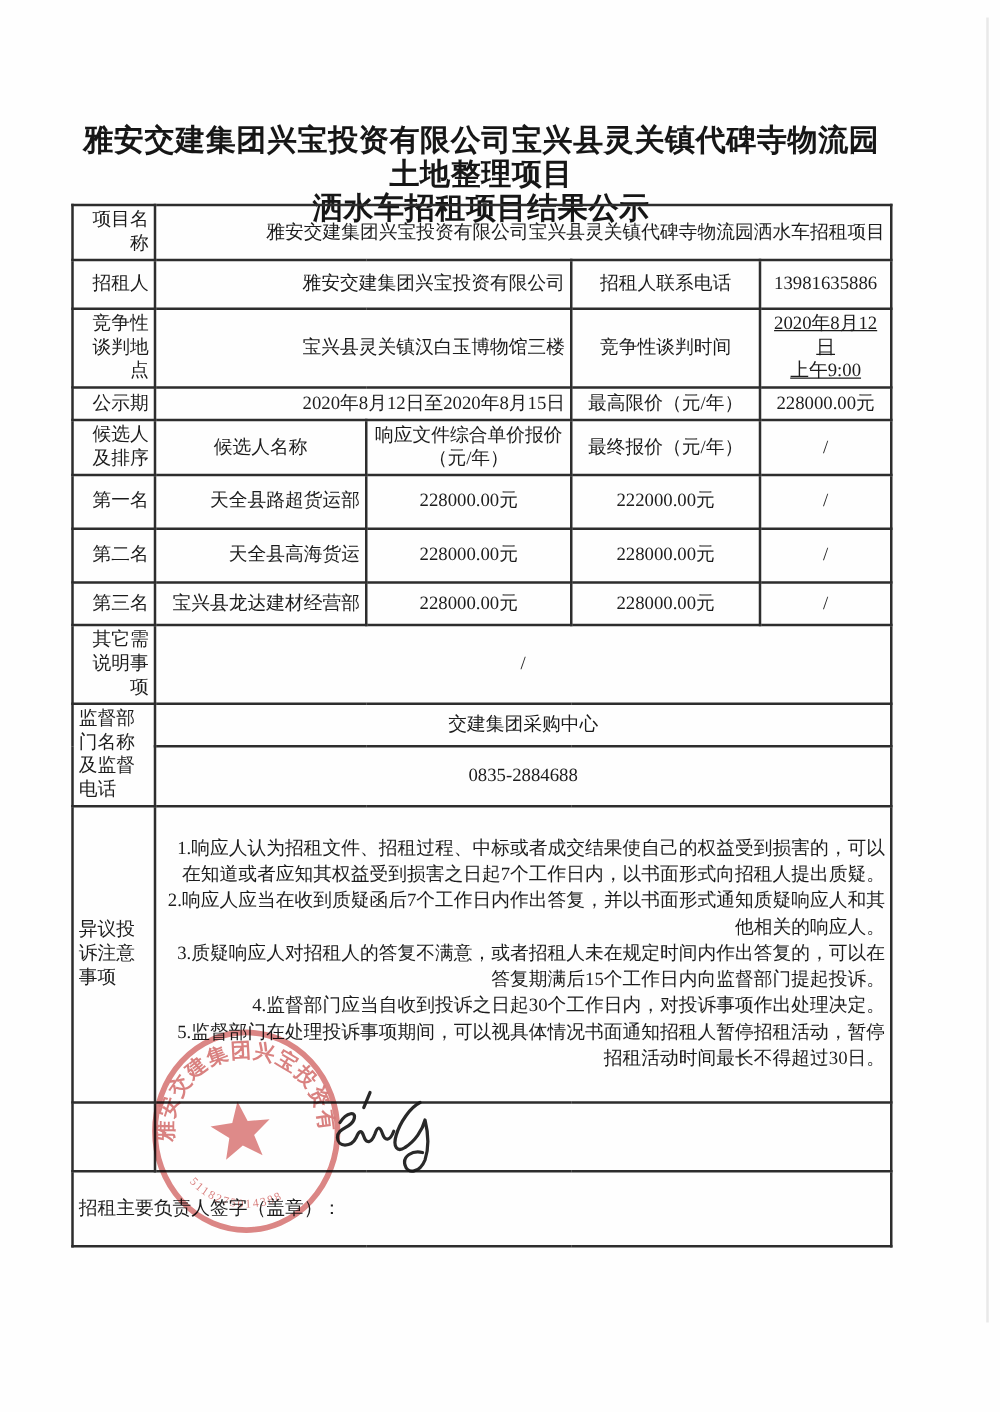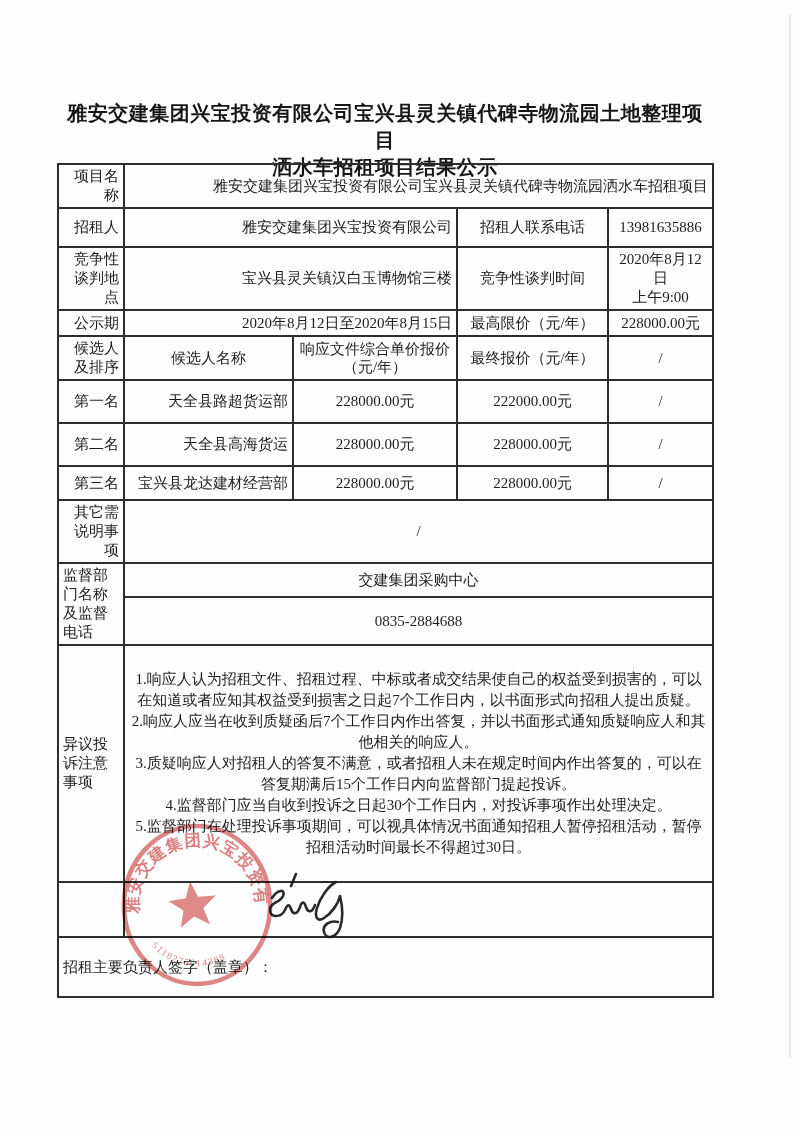--- a/index.html
+++ b/index.html
@@ -2,40 +2,40 @@
 <html><head>
 <meta charset="utf-8">
 <style>
   html,body{margin:0;padding:0;background:#ffffff;}
   .page{
     position:relative;width:800px;height:1130px;background:#fefefe;overflow:hidden;
     font-family:"Liberation Serif","DejaVu Serif",serif;color:#1f1f1f;
   }
   .doc-title{
     position:absolute;left:58px;top:100px;width:654px;
-    text-align:center;font-weight:bold;font-size:20px;line-height:27px;
+    text-align:center;font-weight:bold;font-size:24px;line-height:27px;
     color:#161616;letter-spacing:0.5px;
   }
   table.result{
     position:absolute;left:57px;top:163px;width:655px;
     border-collapse:collapse;table-layout:fixed;
     font-size:15px;line-height:19px;color:#1c1c1c;
   }
   table.result td{
     border:2px solid #2d2d2d;padding:2px 4px;vertical-align:middle;
     overflow:hidden;
   }
   td.lbl{padding-left:5px;text-align:right;}
   td.lbl-c{padding:2px 2px;}
   td.val{padding-left:7px;text-align:right;}
   td.ctr{text-align:center;padding:2px 2px;margin-left:48px;}
   td.hdr{text-align:center;line-height:18px;padding:2px 3px;}
-  .preline{white-space:pre-line;}
+  .preline{white-space:pre-line;text-decoration:underline;}
   td.notes{
-    vertical-align:top;text-align:center;padding:5px 6px 4px 8px;line-height:21px;
+    vertical-align:top;text-align:right;padding:5px 6px 4px 8px;line-height:21px;
   }
   td.notes .note-item{margin:0;}
   td.sig-row{padding-left:7px;}
   
   .seal{position:absolute;left:118px;top:820px;width:158px;height:170px;z-index:5;
         mix-blend-mode:multiply;opacity:0.82;pointer-events:none;}
   .signature{position:absolute;left:262px;top:872px;width:100px;height:72px;z-index:6;
         pointer-events:none;}
   .scan-edge{position:absolute;left:789px;top:14px;width:2px;height:1044px;
         background:#e9e9e9;z-index:1;}

